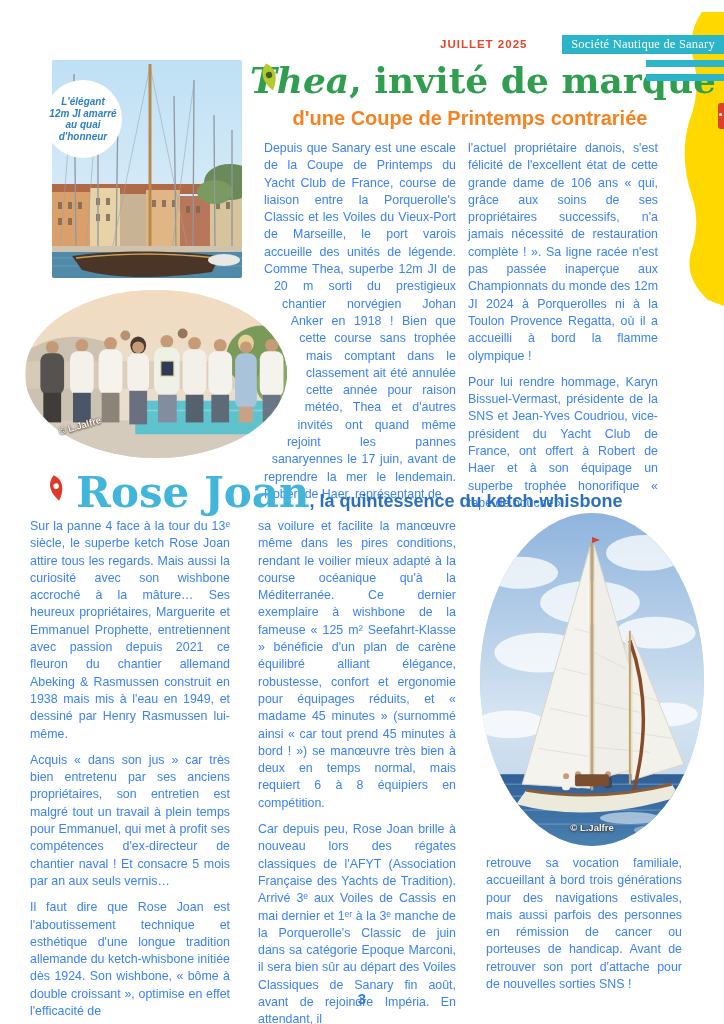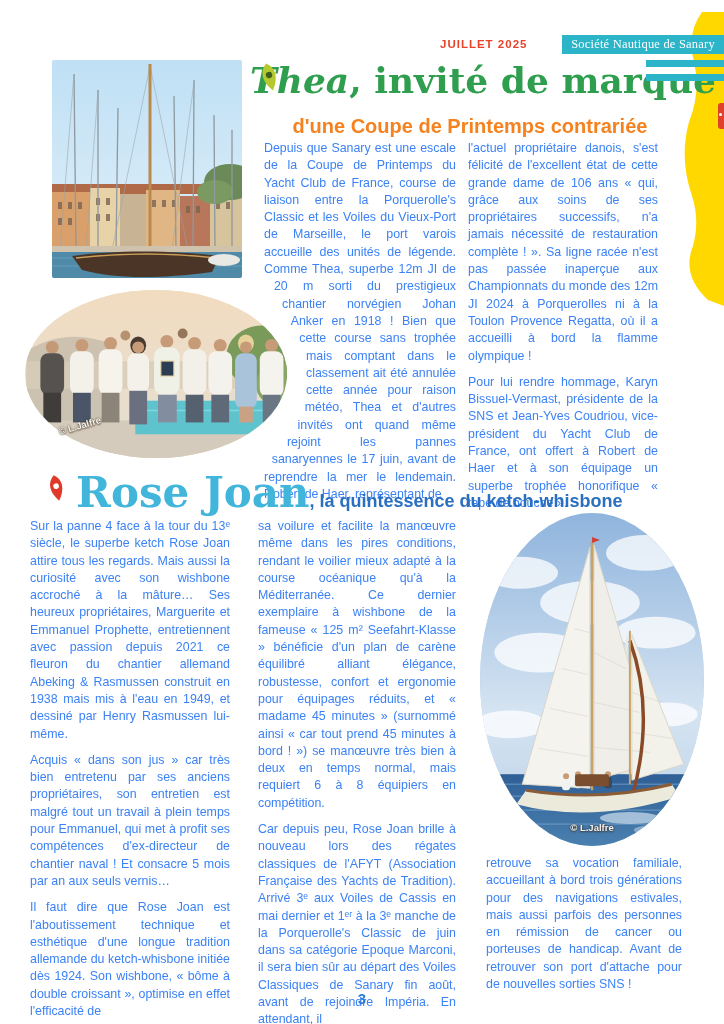--- a/index.html
+++ b/index.html
@@ -26,21 +26,21 @@
   .red-sliver::after{content:"";position:absolute;left:1px;top:10px;width:3px;height:3px;
     border-radius:50%;background:#fff;}
   
   .pennant{position:absolute;z-index:4;}
   .a1-head{position:absolute;left:250px;top:60px;width:440px;text-align:center;z-index:2;}
   .a1-title{
     font-family:"DejaVu Serif","Liberation Serif",serif;font-weight:bold;
     font-size:36px;line-height:40px;color:#2f9e4e;white-space:nowrap;
   }
   .a1-title .t-name{font-style:italic;}
-  .a1-sub{font-size:20px;font-weight:bold;color:#f5821f;margin-top:15px;}
+  .a1-sub{font-size:20px;font-weight:bold;color:#f5821f;margin-top:7px;}
   
   .harbor-photo{position:absolute;left:52px;top:60px;width:190px;height:218px;
     border-radius:2px;overflow:hidden;z-index:2;}
   .caption-bubble{
     position:absolute;left:44px;top:80px;width:78px;height:78px;border-radius:50%;
     background:#ffffff;z-index:3;display:flex;flex-direction:column;align-items:center;
     justify-content:center;text-align:center;color:#2e7fc0;font-style:italic;
     font-weight:bold;font-size:10px;line-height:11.5px;
   }
   .crew-photo{position:absolute;left:25px;top:290px;width:262px;height:168px;
@@ -161,20 +161,26 @@
       <g stroke="#6fa6c0" stroke-width="1" opacity="0.7">
         <line x1="0" y1="198" x2="190" y2="198"></line>
           <line x1="0" y1="206" x2="190" y2="206"></line>
       </g>
       <path d="M20,196 C60,190 120,190 168,196 L160,212 C100,220 60,218 30,210 Z" fill="#4a3526"></path>
       <path d="M24,198 C70,193 120,193 164,198" stroke="#caa05a" stroke-width="1.5" fill="none"></path>
       <ellipse cx="172" cy="200" rx="16" ry="6" fill="#e8e8e4"></ellipse>
     </svg>
   </div>
 
+  <div class="caption-bubble">
+    <span>L'élégant</span>
+    <span>12m JI amarré</span>
+    <span>au quai</span>
+    <span>d'honneur</span>
+  </div>
 
   <div class="crew-photo">
     <svg width="262" height="168" viewBox="0 0 262 170">
       <defs>
         <linearGradient id="ppl" x1="0" y1="0" x2="0" y2="1">
           <stop offset="0" stop-color="#f2dcc0"></stop>
             <stop offset="1" stop-color="#e4ded2"></stop>
         </linearGradient>
       </defs>
       <rect width="262" height="170" fill="url(#ppl)"></rect>

